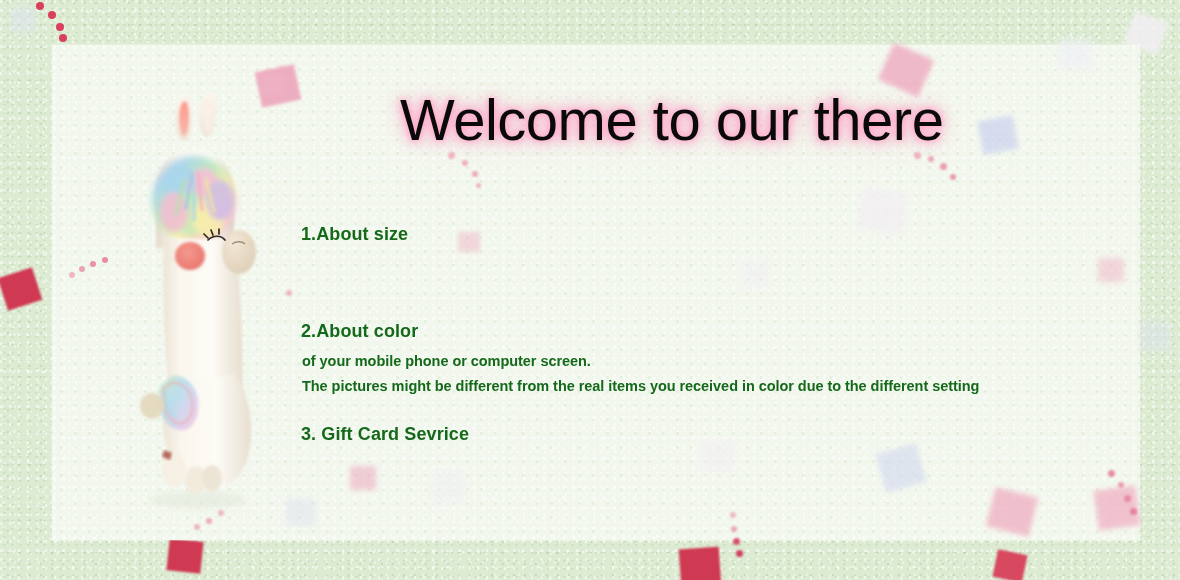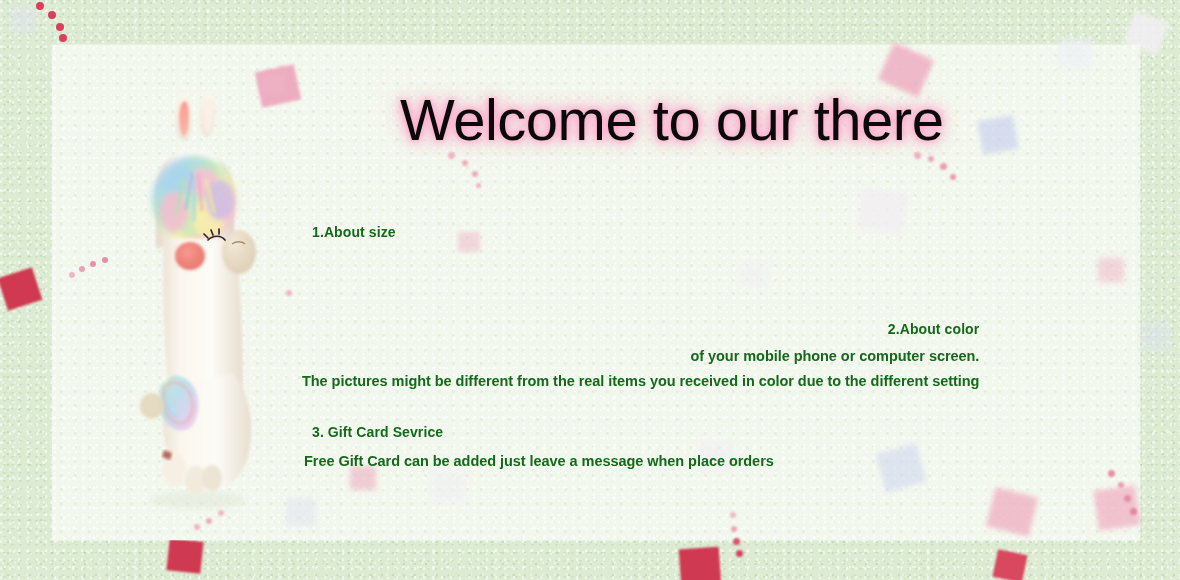--- a/index.html
+++ b/index.html
@@ -108,37 +108,37 @@
     font-family: "Liberation Sans", sans-serif;
     font-size: 27px;
     font-weight: 700;
     color: #14691a;
     letter-spacing: -0.2px;
     white-space: nowrap;
   }
 
   .section { position: absolute; left: 300px; }
   .sec-head {
-    font-size: 14px;
+    font-size: 18px;
     font-weight: 700;
     color: #14691a;
     letter-spacing: 0.1px;
     white-space: nowrap;
-    margin: 0 0 11px 12px;
+    margin: 0 0 11px 1px;
   }
   .sec-line {
     font-size: 14.5px;
     font-weight: 700;
     color: #14691a;
     letter-spacing: -0.05px;
     white-space: nowrap;
     margin: 0 0 9px 2px;
   }
   #sec1 { top: 224px; }
-  #sec2 { top: 321px; text-align: right; }
+  #sec2 { top: 321px; }
   #sec3 { top: 424px; }
   #sec3 .sec-head { margin-bottom: 13px; }
   #sec3 .sec-line { margin-left: 4px; }
 </style>
 </head>
 <body>
 
 <div id="stage">
 
   <div class="heart" style="left:2px; top:272px; width:36px; height:34px; filter:blur(1.1px); transform:rotate(-18deg);">
@@ -379,16 +379,15 @@
   </div>
 
   <div class="section" id="sec2">
     <div class="sec-head">2.About color</div>
     <div class="sec-line">of your mobile phone or computer screen.</div>
     <div class="sec-line">The pictures might be different from the real items you received in color due to the different setting</div>
   </div>
 
   <div class="section" id="sec3">
     <div class="sec-head">3. Gift Card Sevrice</div>
-    <div class="sec-line">Free Gift Card can be added just leave a message when place orders</div>
   </div>
 
 </div>
 
 </body></html>

